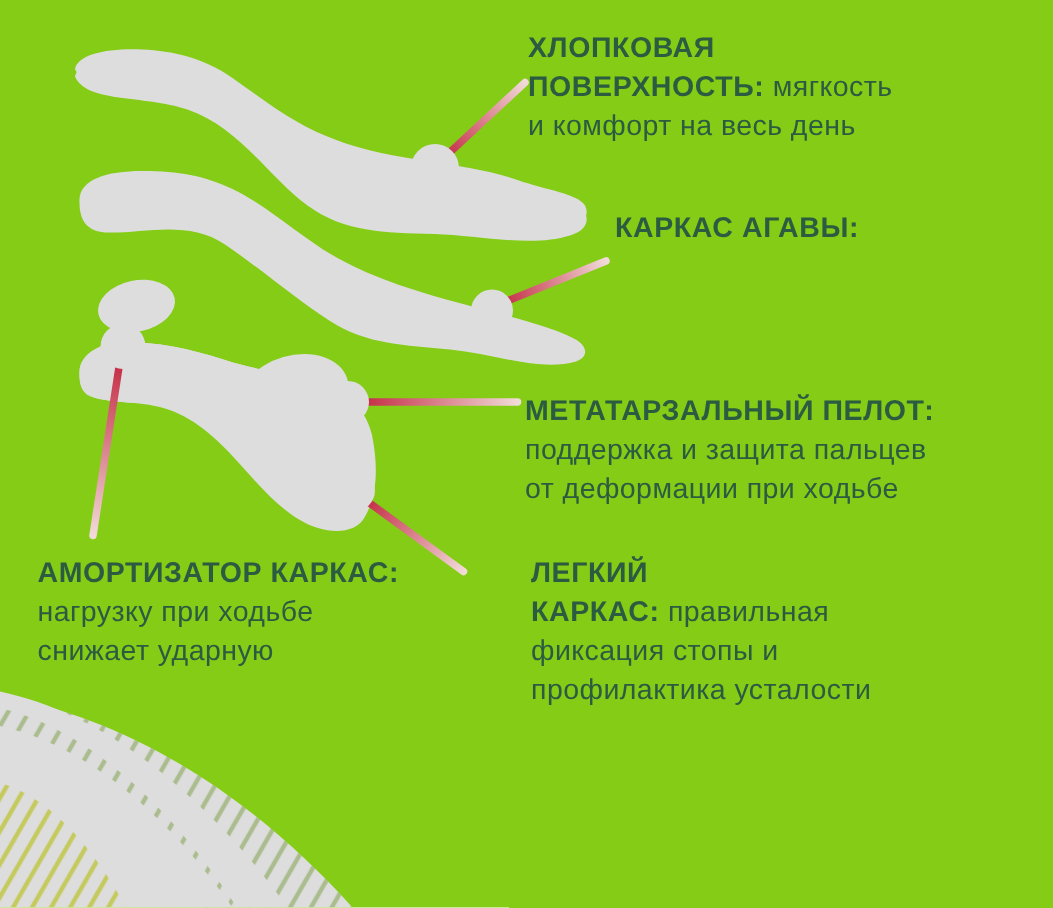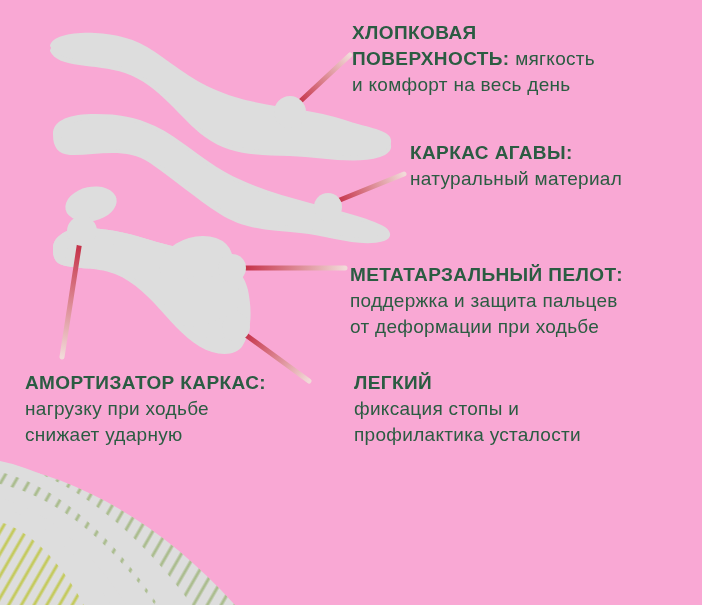--- a/index.html
+++ b/index.html
@@ -1,19 +1,19 @@
 <!DOCTYPE html>
 <html><head>
 <meta charset="utf-8">
 <style>
   html,body{margin:0;padding:0;background:#fff;}
   .canvas{
     position:relative;
     width:702px;height:605px;
-    background:#f9a8d4;
+    background:#84cc16;
     overflow:hidden;
     font-family:"Liberation Sans", sans-serif;
   }
   .art{position:absolute;left:0;top:0;}
   .callout{
     position:absolute;
     color:#2B5C42;
     font-size:19px;
     line-height:26px;
   }
@@ -105,34 +105,34 @@
   </svg>
 
   <div class="callout" style="left:352px;top:20px;">
     <div class="ln"><span class="b" data-bind="callouts.0.lines.0.bold">ХЛОПКОВАЯ</span><span class="r" data-bind="callouts.0.lines.0.regular"></span></div>
     <div class="ln"><span class="b" data-bind="callouts.0.lines.1.bold">ПОВЕРХНОСТЬ:</span><span class="r" data-bind="callouts.0.lines.1.regular"> мягкость</span></div>
     <div class="ln"><span class="b" data-bind="callouts.0.lines.2.bold"></span><span class="r" data-bind="callouts.0.lines.2.regular">и комфорт на весь день</span></div>
   </div>
 
   <div class="callout" style="left:410px;top:140px;">
     <div class="ln"><span class="b" data-bind="callouts.1.lines.0.bold">КАРКАС АГАВЫ:</span><span class="r" data-bind="callouts.1.lines.0.regular"></span></div>
-    <div class="ln"><span class="b" data-bind="callouts.1.lines.1.bold"></span><span class="r" data-bind="callouts.1.lines.1.regular">натуральный материал</span></div>
   </div>
 
   <div class="callout" style="left:350px;top:262px;">
     <div class="ln"><span class="b" data-bind="callouts.2.lines.0.bold">МЕТАТАРЗАЛЬНЫЙ ПЕЛОТ:</span><span class="r" data-bind="callouts.2.lines.0.regular"></span></div>
     <div class="ln"><span class="b" data-bind="callouts.2.lines.1.bold"></span><span class="r" data-bind="callouts.2.lines.1.regular">поддержка и защита пальцев</span></div>
     <div class="ln"><span class="b" data-bind="callouts.2.lines.2.bold"></span><span class="r" data-bind="callouts.2.lines.2.regular">от деформации при ходьбе</span></div>
   </div>
 
   <div class="callout" style="left:25px;top:370px;">
     <div class="ln"><span class="b" data-bind="callouts.3.lines.0.bold">АМОРТИЗАТОР КАРКАС:</span><span class="r" data-bind="callouts.3.lines.0.regular"></span></div>
     <div class="ln"><span class="b" data-bind="callouts.3.lines.2.bold"></span><span class="r" data-bind="callouts.3.lines.2.regular">нагрузку при ходьбе</span></div>
     <div class="ln"><span class="b" data-bind="callouts.3.lines.1.bold"></span><span class="r" data-bind="callouts.3.lines.1.regular">снижает ударную</span></div>
   </div>
 
   <div class="callout" style="left:310px;top:370px;margin-left:44px;">
     <div class="ln"><span class="b" data-bind="callouts.4.lines.0.bold">ЛЕГКИЙ</span><span class="r" data-bind="callouts.4.lines.0.regular"></span></div>
+    <div class="ln"><span class="b" data-bind="callouts.4.lines.2.bold">КАРКАС:</span><span class="r" data-bind="callouts.4.lines.2.regular"> правильная</span></div>
     <div class="ln"><span class="b" data-bind="callouts.4.lines.3.bold"></span><span class="r" data-bind="callouts.4.lines.3.regular">фиксация стопы и</span></div>
     <div class="ln"><span class="b" data-bind="callouts.4.lines.4.bold"></span><span class="r" data-bind="callouts.4.lines.4.regular">профилактика усталости</span></div>
   </div>
 
 </div>
 
 </body></html>

